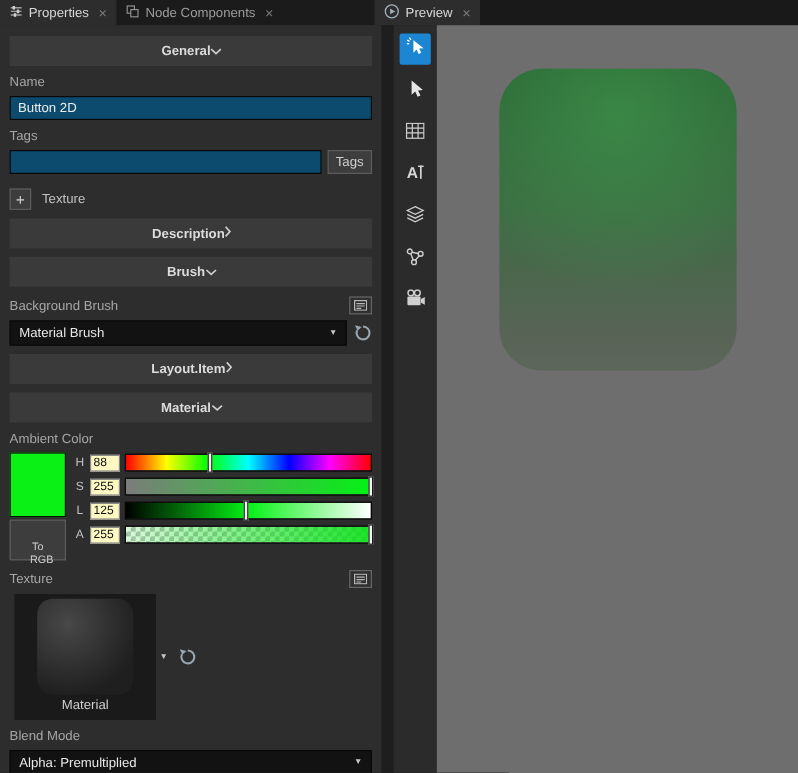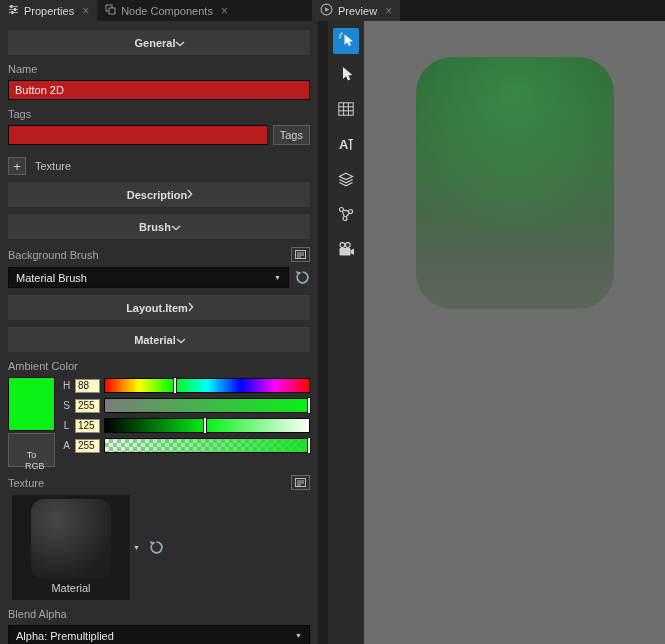--- a/index.html
+++ b/index.html
@@ -14,21 +14,21 @@
 
   .main{display:flex;height:623px;}
   .props{width:318px;flex:none;background:#2d2d2d;box-sizing:border-box;padding:2px 8px 0 8px;}
   .panel-gap{width:10px;flex:none;background:#1e1e1e;}
   .toolbar{width:36px;flex:none;background:#2b2b2b;display:flex;flex-direction:column;align-items:center;padding-top:7px;gap:9px;}
   .canvas{flex:1;background:var(--canvas,#6e6e6e);position:relative;}
 
   .sec{height:25px;background:#3a3a3a;display:flex;align-items:center;justify-content:center;
        padding:0 10px 0 12px;margin:7px 0;font-size:11px;font-weight:bold;color:#dcdcdc;}
   .flabel{font-size:11px;color:#a6a6a6;margin:8px 0 5px 0;}
-  .tinput{width:100%;height:20px;background:#b91c1c;border:1px solid #090909;color:#ececec;
+  .tinput{width:100%;height:20px;background:#0c4a6e;border:1px solid #090909;color:#ececec;
           font-size:11px;padding:0 6px;box-sizing:border-box;font-family:inherit;}
   .tags-row{display:flex;gap:5px;align-items:center;}
   .btn{background:#3d3d3d;border:1px solid #5c5c5c;color:#d0d0d0;font-size:11px;height:20px;
        padding:0 6px;box-sizing:border-box;font-family:inherit;}
   .bindings-row{display:flex;align-items:center;gap:9px;margin:12px 0 6px 0;}
   .addbtn{width:18px;height:18px;padding:0;line-height:15px;font-size:13px;text-align:center;}
   .bindings-label{font-size:11px;color:#c2c2c2;}
   .field-head{display:flex;align-items:center;justify-content:space-between;margin:8px 0 5px 0;}
   .editor-btn{width:19px;height:15px;background:#303030;border:1px solid #666;display:flex;
               align-items:center;justify-content:center;padding:0;}
@@ -248,21 +248,21 @@
         <span class="caret-icon">▼</span>
         <button class="iconbtn">
             <svg width="15" height="15" viewBox="0 0 15 15" fill="none">
               <path d="M7.5 2 A5.4 5.4 0 1 1 2.6 5.2" stroke="#9aa7b0" stroke-width="1.7"></path>
               <path d="M0.8 1 L3 5.6 L6.4 2.6 Z" fill="#9aa7b0"></path>
             </svg>
           </button>
       </div>
     </div>
 
-    <div class="flabel">Blend Alpha</div>
+    <div class="flabel">Blend Mode</div>
     <div class="combo">
       <span>Alpha: Premultiplied</span>
       <span class="caret-icon">▼</span>
     </div>
 
   </div>
 
   <div class="panel-gap"></div>
 
   <div class="toolbar">

